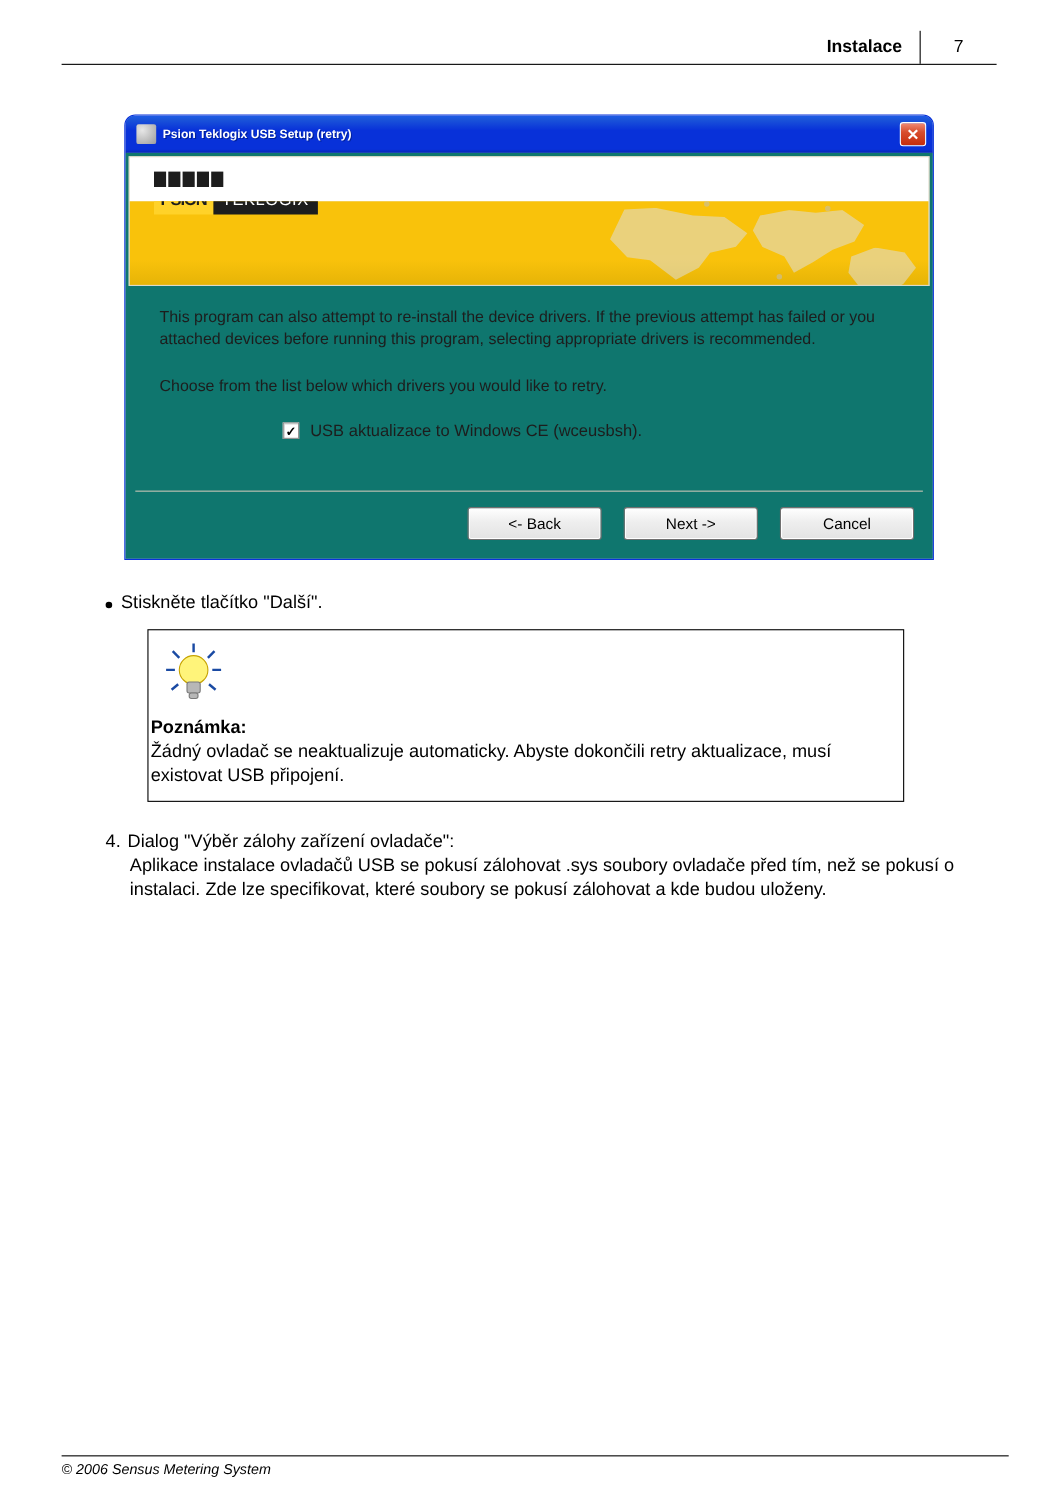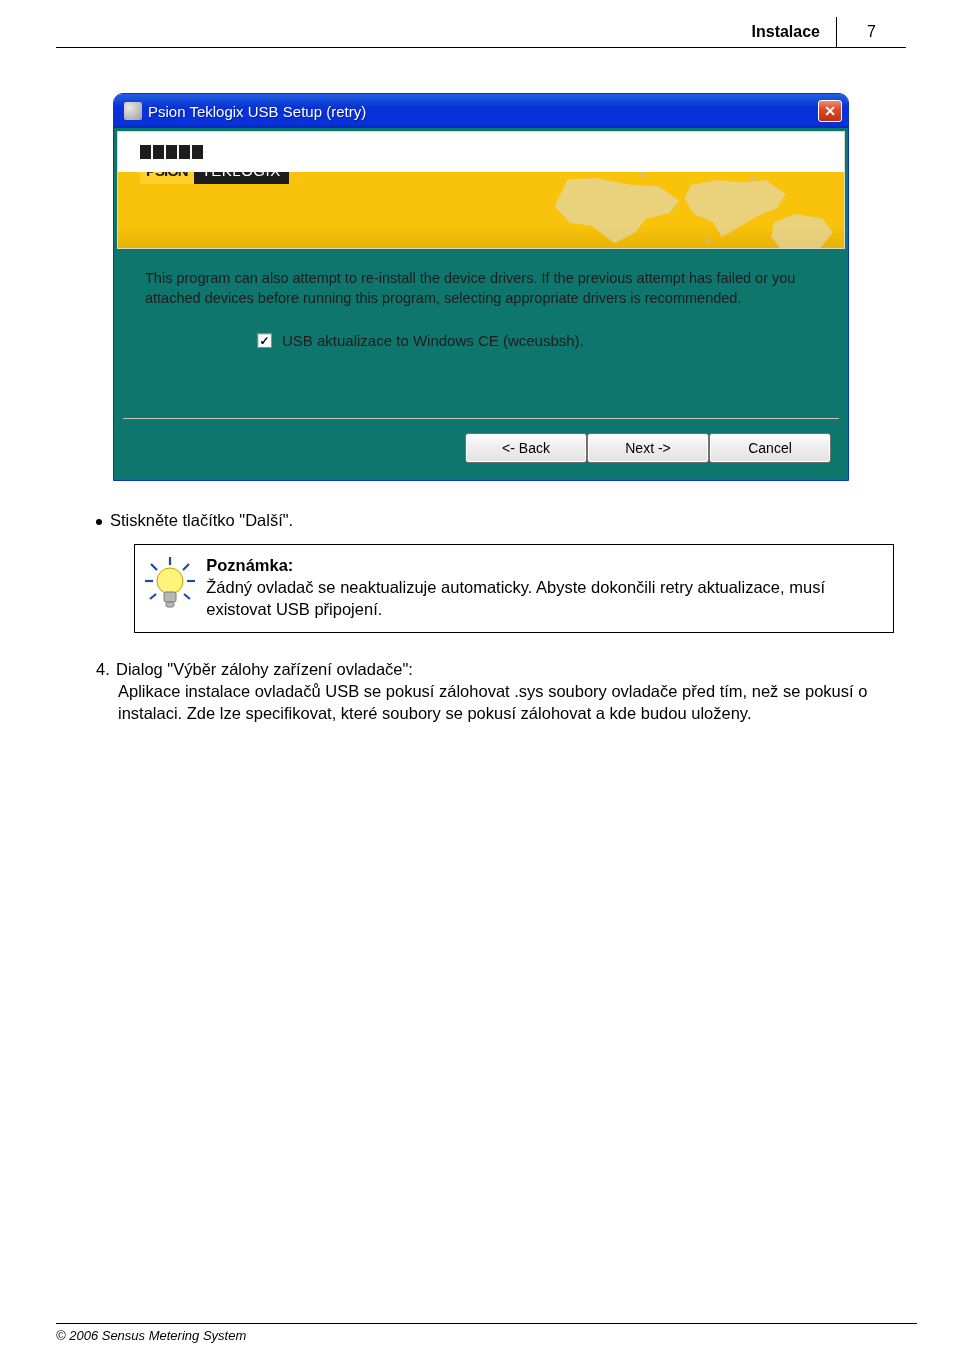--- a/index.html
+++ b/index.html
@@ -1,28 +1,28 @@
 <!DOCTYPE html>
 <html><head>
 <meta charset="utf-8">
 <style>
   * { box-sizing: border-box; margin: 0; padding: 0; }
   html, body { width: 960px; height: 1357px; font-family: Arial, Helvetica, sans-serif; background: #ffffff; color: #000; }
-  .page { width: 960px; height: 1357px; position: relative; padding: 17px 54px 40px 56px; }
+  .page { width: 960px; height: 1357px; position: relative; padding: 28px 54px 40px 56px; }
   .page-header { position: relative; height: 32px; }
   .page-header-box { position: absolute; right: 0; top: 0; height: 30px; display: flex; }
   .page-header-title { font-weight: bold; font-size: 16px; padding: 6px 16px 0 10px; }
   .page-num-box { width: 70px; border-left: 1px solid #000; text-align: center; font-size: 16px; padding-top: 6px; }
   .header-rule { position: absolute; left: 0; right: 0; top: 30px; border-top: 1px solid #000; }
 
   .screenshot-wrap { margin-top: 44px; display: flex; justify-content: center; }
   .xp-window { width: 736px; border: 1px solid #0831d9; border-radius: 10px 10px 0 0; overflow: hidden; box-shadow: 0 0 0 1px #274fd6 inset; }
   .xp-titlebar { height: 34px; background: linear-gradient(to bottom, #1f5ce7 0%, #1b55d9 10%, #0831d9 40%, #0831d9 90%, #0626b6 100%); display: flex; align-items: center; padding: 0 6px 0 10px; color: #ffffff; }
   .xp-icon { width: 18px; height: 18px; background: radial-gradient(circle at 30% 30%, #e7e7e7, #9d9d9d); border-radius: 2px; margin-right: 6px; }
-  .xp-title { font-family: Tahoma, Arial, sans-serif; font-size: 15px; font-weight: normal; text-shadow: 1px 1px 0 #00209a; flex: 1; }
+  .xp-title { font-family: Tahoma, Arial, sans-serif; font-size: 11px; font-weight: bold; text-shadow: 1px 1px 0 #00209a; flex: 1; }
   .xp-close { width: 24px; height: 22px; background: linear-gradient(to bottom, #f08b75, #d84e2e 40%, #c62d0d); border: 1px solid #ffffff; border-radius: 3px; display: flex; align-items: center; justify-content: center; color: #fff; font-weight: bold; font-size: 14px; line-height: 1; }
   .xp-body { background: #0f766e; padding: 3px; }
   .banner { background: #e8e6d6; border: 1px solid #dcd9c8; }
   .banner-white { height: 40px; background: #ffffff; display: flex; align-items: center; padding-left: 22px; }
   .logo { display: flex; align-items: center; gap: 4px; }
   .logo-blocks { display: flex; gap: 2px; }
   .logo-block { width: 11px; height: 14px; background: #1d1d1d; }
   .logo-yellow { background: #ffd229; height: 28px; display: flex; align-items: center; padding: 0 6px; font-family: Arial Black, Arial, sans-serif; letter-spacing: -1px; font-size: 15px; font-weight: 900; color: #1d1d1d; }
   .logo-teklogix { background: #1d1d1d; color: #fff; height: 28px; display: flex; align-items: center; padding: 0 8px; font-family: Arial Black, Arial, sans-serif; font-size: 15px; letter-spacing: 0.5px; }
   .banner-yellow { height: 76px; background: linear-gradient(to bottom, #f9c20b, #f9c20b 70%, #e6b407); position: relative; overflow: hidden; }
@@ -32,27 +32,27 @@
   .world .c2 { width: 110px; height: 62px; left: 140px; top: 16px; clip-path: polygon(10% 8%, 34% 0%, 56% 4%, 78% 0%, 96% 22%, 88% 46%, 70% 58%, 54% 76%, 38% 92%, 30% 68%, 12% 54%, 4% 30%); }
   .world .c3 { width: 64px; height: 46px; left: 230px; top: 50px; clip-path: polygon(6% 18%, 40% 0%, 82% 10%, 98% 40%, 80% 72%, 48% 96%, 20% 82%, 2% 50%); }
   .world .dot { position: absolute; width: 5px; height: 5px; border-radius: 50%; background: #bfbfbb; }
   .world .d1 { left: 210px; top: 12px; } .world .d2 { left: 166px; top: 74px; } .world .d3 { left: 100px; top: 8px; }
 
   .dlg-content { padding: 20px 28px 10px 28px; font-family: Tahoma, Arial, sans-serif; font-size: 14.5px; color: #1d1d1d; }
   .dlg-p1 { line-height: 1.35; margin-bottom: 24px; }
   .dlg-p2 { margin-bottom: 24px; }
   .chk-row { display: flex; align-items: center; gap: 10px; margin-left: 112px; margin-bottom: 16px; font-size: 15px; }
   .chk { width: 15px; height: 15px; background: #fff; border: 1px solid #8a8a8a; box-shadow: inset 1px 1px 0 #d5d5d5; display: flex; align-items: center; justify-content: center; font-size: 12px; color: #000; font-weight: bold; }
-  .dlg-buttons { border-top: 1px solid #c8c5b5; margin: 43px 6px 0 6px; padding: 14px 8px 14px 8px; display: flex; justify-content: flex-end; }
+  .dlg-buttons { border-top: 1px solid #c8c5b5; margin: 20px 6px 0 6px; padding: 14px 8px 14px 8px; display: flex; justify-content: flex-end; gap: 20px; }
   .xp-btn { width: 122px; height: 30px; background: linear-gradient(to bottom, #ffffff, #eeeeee 45%, #e3e3e3); border: 1px solid #707070; border-radius: 3px; box-shadow: 0 0 0 1px #ffffff inset; font-family: Tahoma, Arial, sans-serif; font-size: 14px; display: flex; align-items: center; justify-content: center; }
 
   .bullet-line { display: flex; gap: 8px; margin: 30px 0 0 40px; font-size: 16.5px; }
   .bullet-dot { width: 6px; height: 6px; background: #000; border-radius: 50%; margin-top: 8px; flex-shrink: 0; }
 
-  .note-box { margin: 14px 0 0 78px; width: 760px; border: 1px solid #000; display: flex; }
+  .note-box { margin: 14px 0 0 78px; width: 688px; border: 1px solid #000; display: flex; flex-direction: column; }
   .note-icon-cell { width: 82px; display: flex; align-items: flex-start; justify-content: center; padding-top: 10px; }
   .bulb { position: relative; width: 58px; height: 58px; }
   .bulb .rays line { stroke: #1a4aa3; stroke-width: 2.2; }
   .bulb .glass { fill: #fff47a; stroke: #c6a200; stroke-width: 1; }
   .bulb .base { fill: #b7b7b7; stroke: #7a7a7a; stroke-width: 1; }
   .note-text-cell { padding: 10px 12px 12px 2px; font-size: 16.5px; line-height: 1.32; }
   .note-title { font-weight: bold; }
 
   .step4 { margin: 26px 0 0 40px; font-size: 16.5px; line-height: 1.32; }
   .step4 .num { display: inline-block; width: 20px; }
@@ -104,20 +104,21 @@
                 <div class="cont c2"></div>
                 <div class="cont c3"></div>
               <div class="dot d1"></div>
                 <div class="dot d2"></div>
                 <div class="dot d3"></div>
             </div>
           </div>
         </div>
         <div class="dlg-content">
           <div class="dlg-p1">This program can also attempt to re-install the device drivers. If the previous attempt has failed or you attached devices before running this program, selecting appropriate drivers is recommended.</div>
+          <div class="dlg-p2">Choose from the list below which drivers you would like to retry.</div>
           <div class="chk-row">
             <div class="chk">✓</div>
             <div>USB aktualizace to Windows CE (wceusbsh).</div>
           </div>
         </div>
         <div class="dlg-buttons">
           <div class="xp-btn">&lt;- Back</div>
           <div class="xp-btn">Next -&gt;</div>
           <div class="xp-btn">Cancel</div>
         </div>

